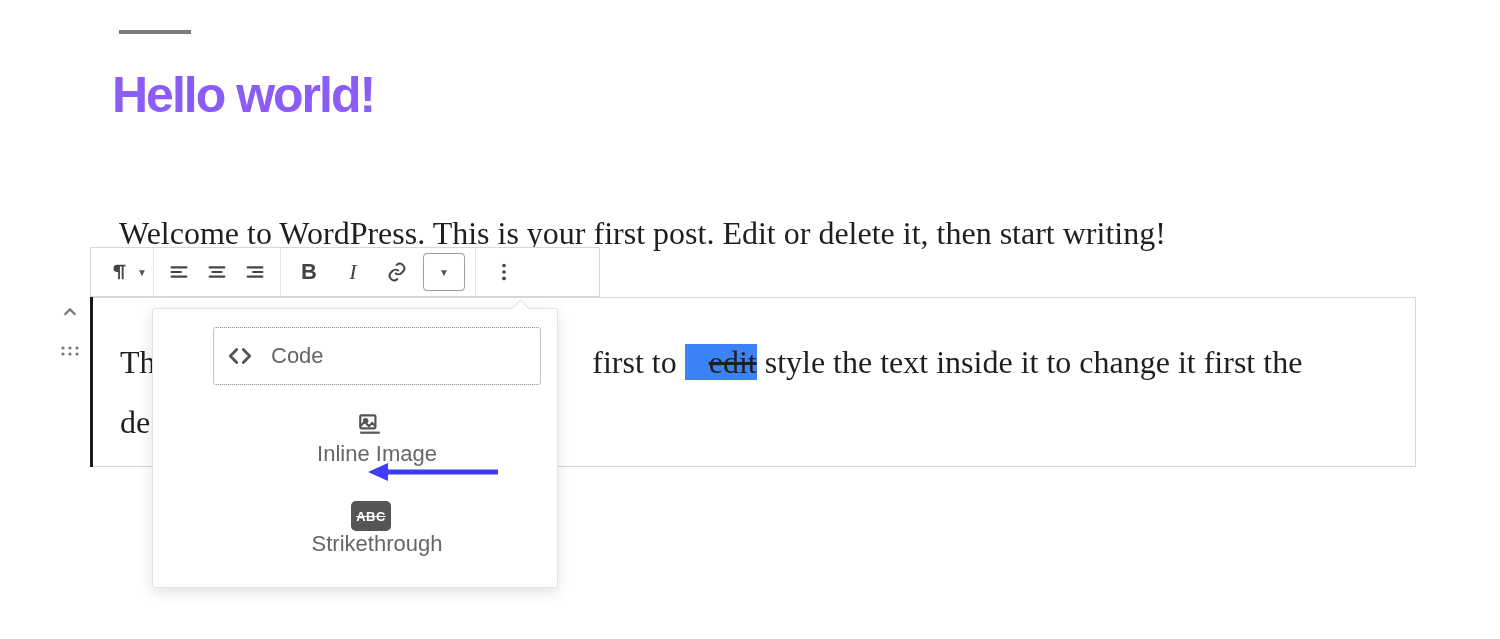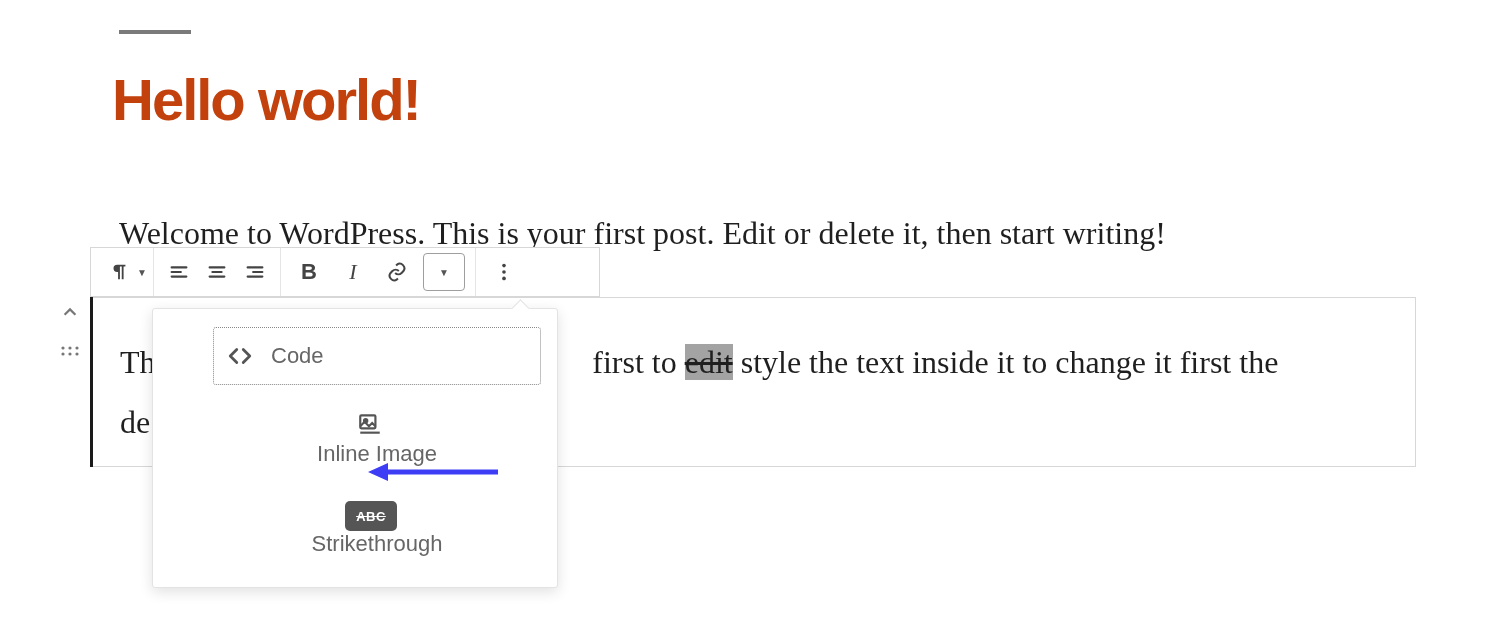--- a/index.html
+++ b/index.html
@@ -20,24 +20,24 @@
     top: 30px;
     width: 72px;
     height: 4px;
     background: #7a7a7a;
   }
 
   .post-title {
     position: absolute;
     left: 112px;
     top: 66px;
-    font-size: 58px;
+    font-size: 50px;
     font-weight: 800;
     letter-spacing: -2px;
-    color: #c2410c;
+    color: #8b5cf6;
   }
 
   .intro-line {
     position: absolute;
     left: 119px;
     top: 215px;
     font-family: Georgia, "Times New Roman", serif;
     font-size: 32px;
     color: #1f1f1f;
     white-space: nowrap;
@@ -107,21 +107,21 @@
     position: absolute;
     left: 29px;
     top: 34px;
     right: 30px;
     font-family: Georgia, "Times New Roman", serif;
     font-size: 32px;
     line-height: 60px;
     color: #1f1f1f;
   }
   .para-content .hidden-seg { visibility: hidden; }
-  .highlight { background: #a3a3a3; }
+  .highlight { background: #3b82f6; padding-left: 24px; }
   .strike { text-decoration: line-through; }
 
   .mover {
     position: absolute;
     left: 56px;
     top: 303px;
     width: 28px;
     color: #777;
   }
   .mover .up {
@@ -175,21 +175,21 @@
     padding: 11px 9px;
   }
   .menu-item .mi-icon {
     width: 34px; height: 34px;
     display:flex; align-items:center; justify-content:center;
     margin-right: 14px;
     color: #555;
     flex-shrink: 0;
   }
   .menu-item .abc-box {
-    width: 52px; height: 30px;
+    width: 40px; height: 30px;
     background: #555;
     color: #fff;
     border-radius: 5px;
     font-size: 13px;
     font-weight: 600;
     display:flex; align-items:center; justify-content:center;
     letter-spacing: 0.5px;
     margin-right: 12px;
     flex-shrink: 0;
   }

